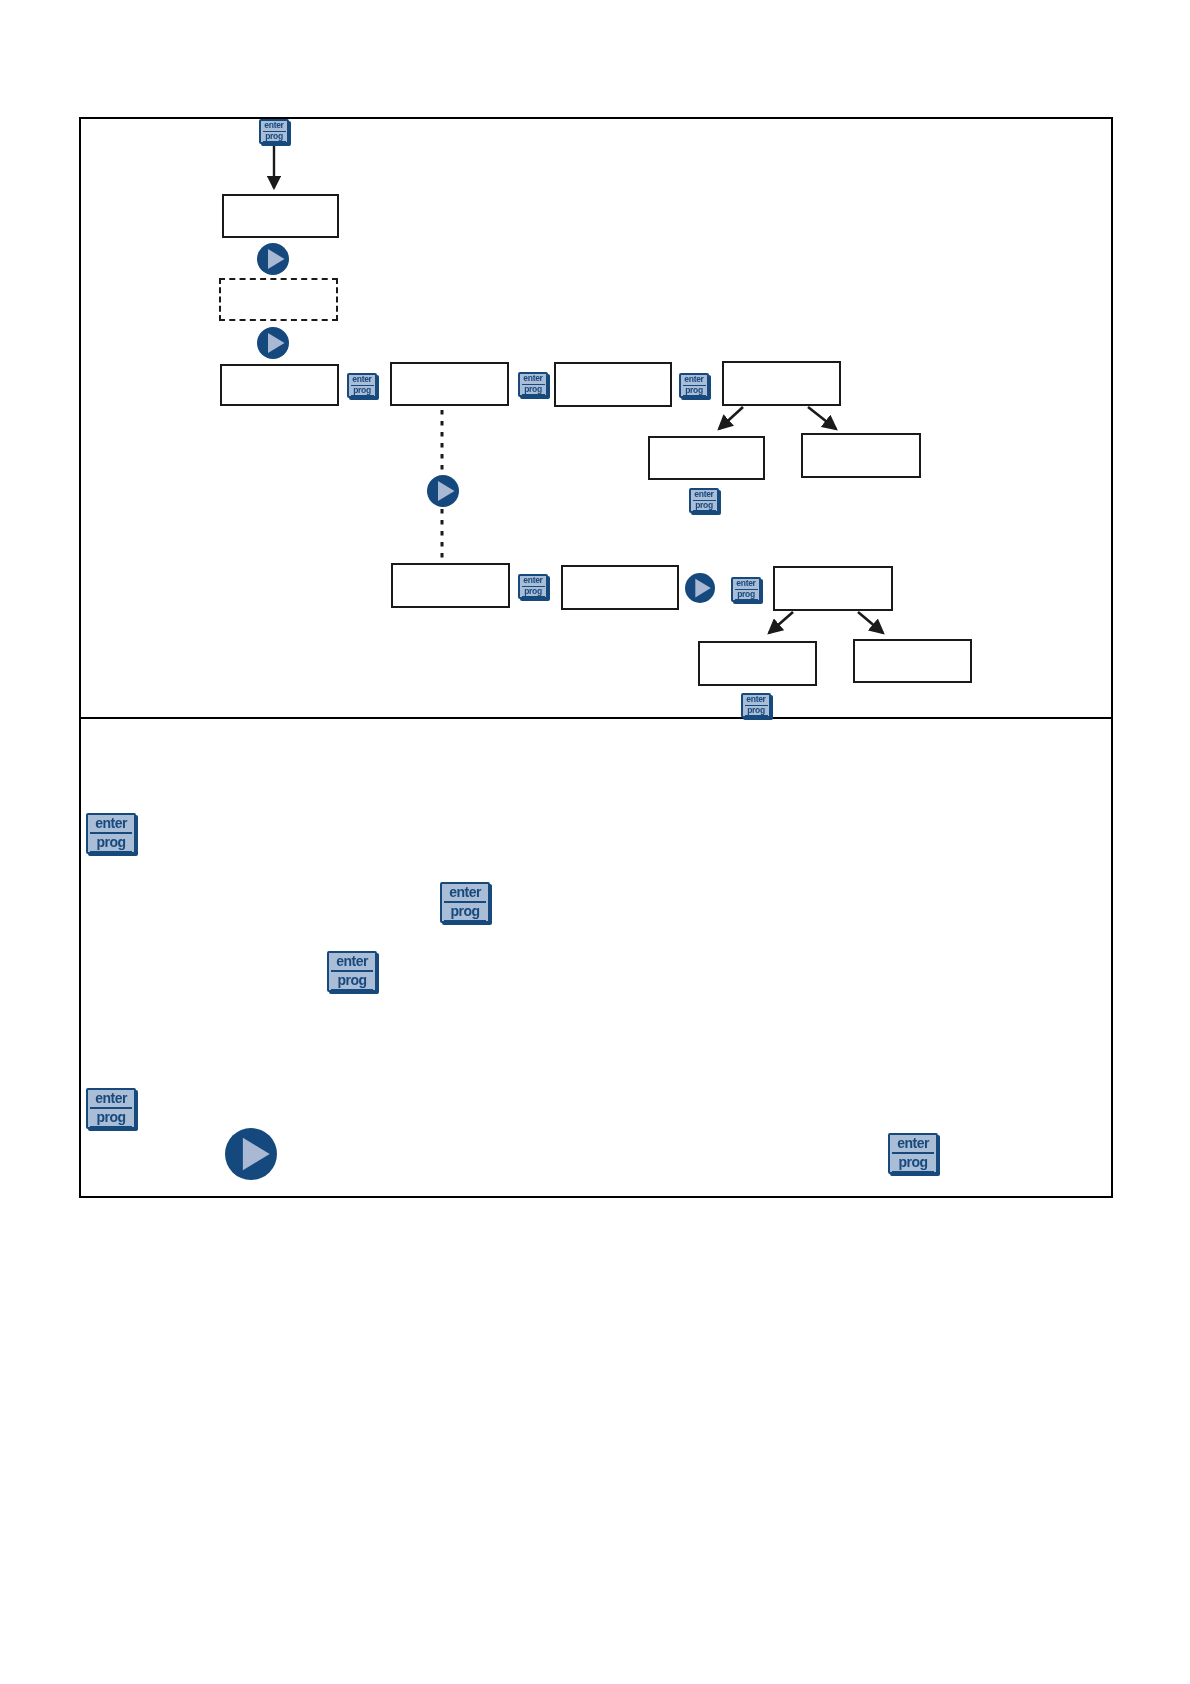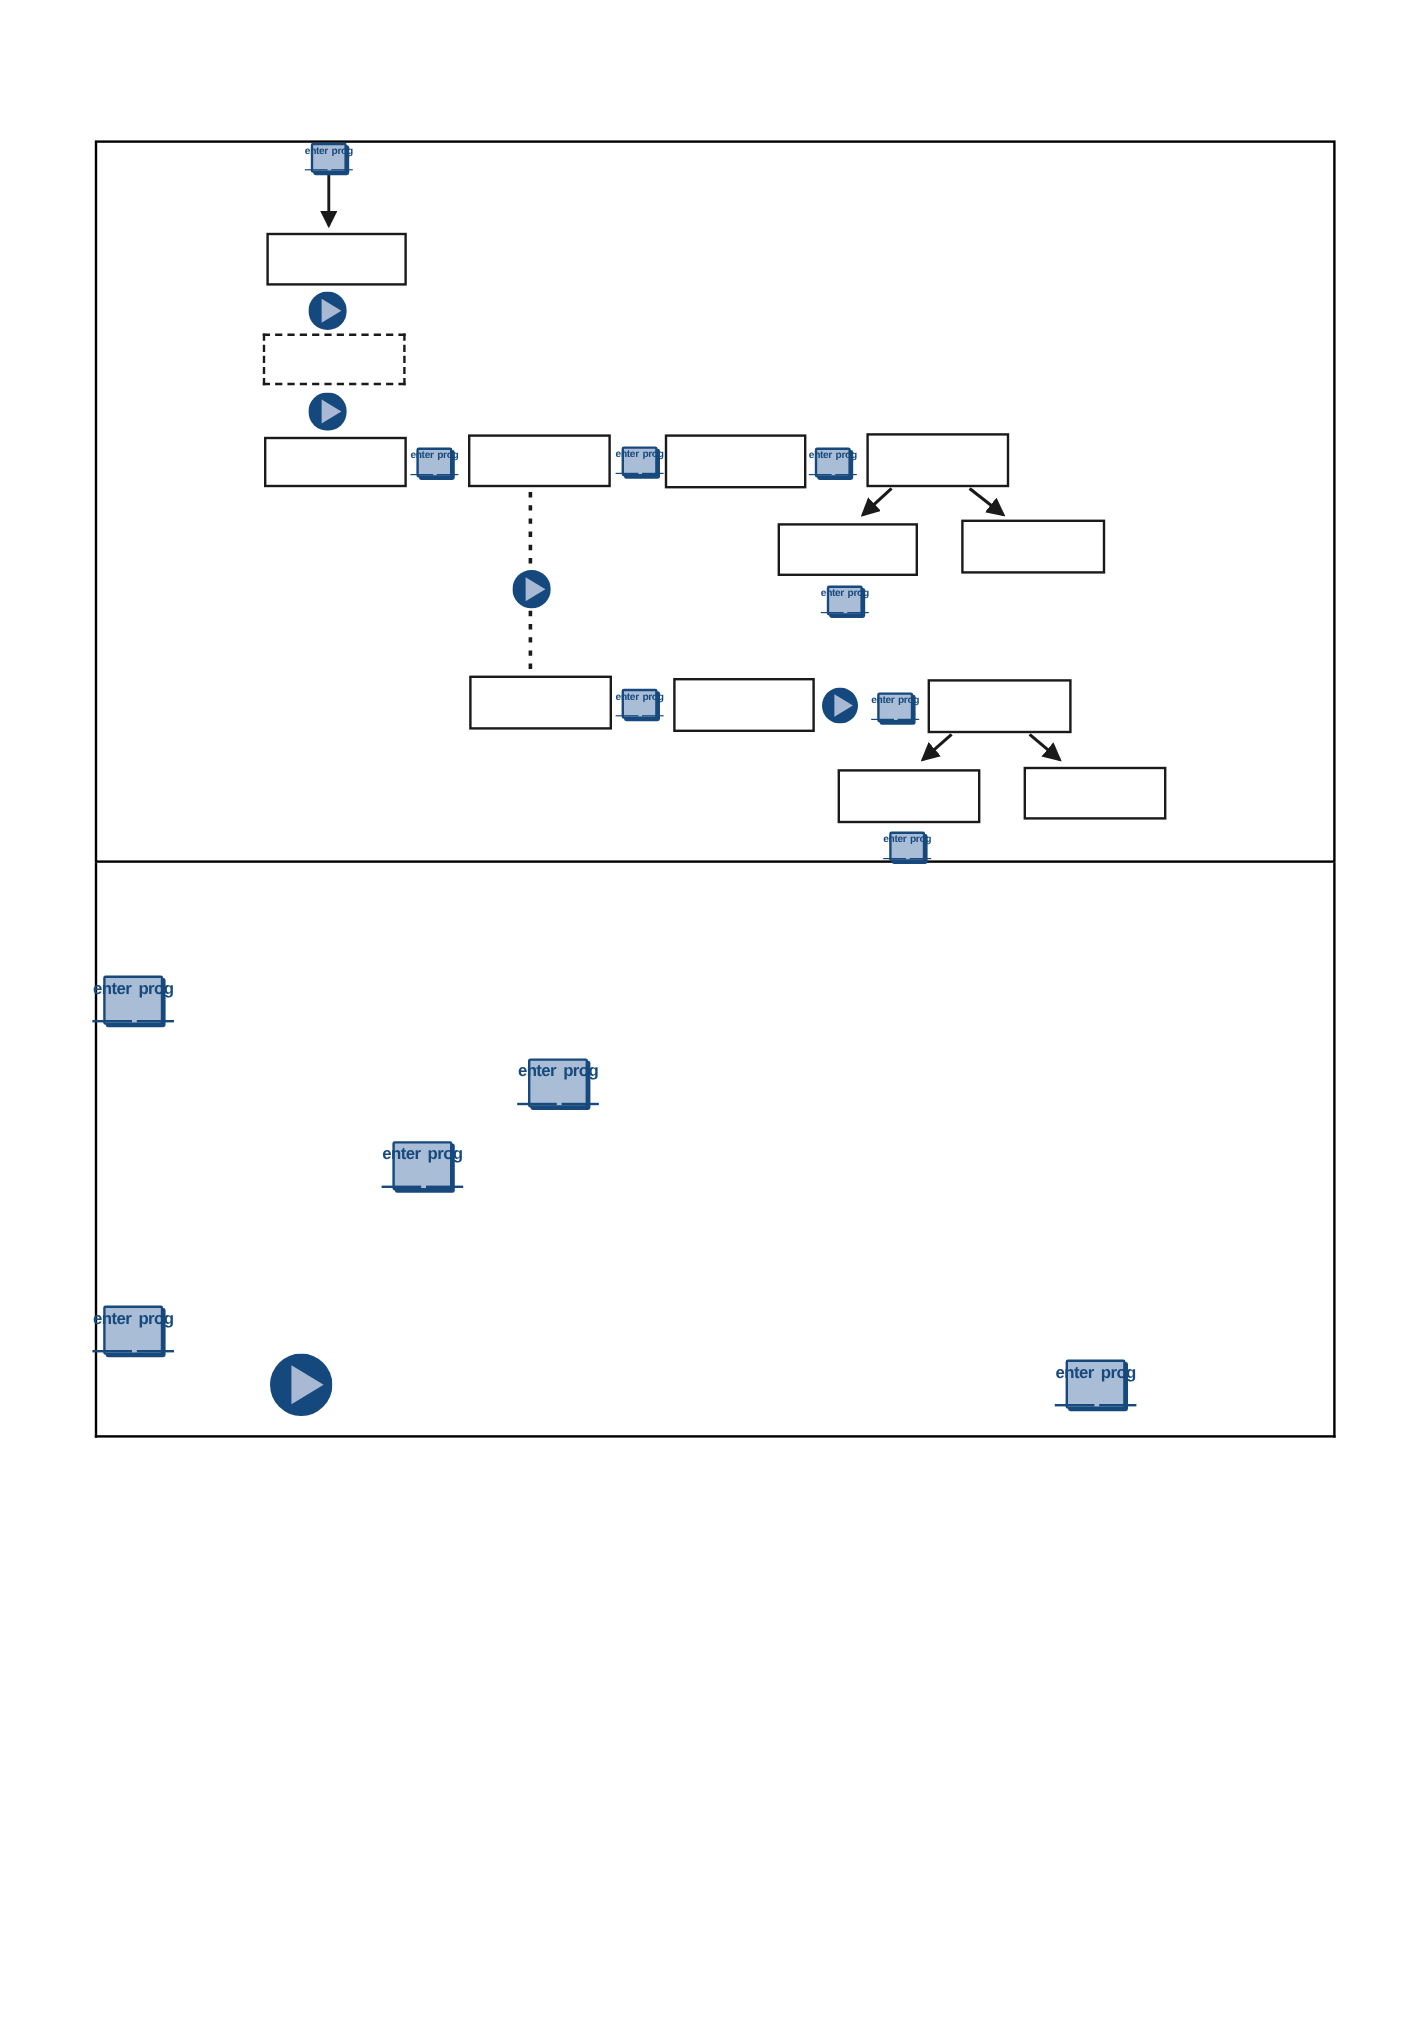--- a/index.html
+++ b/index.html
@@ -7,21 +7,21 @@
     position:relative;width:1190px;height:1684px;background:#ffffff;
     font-family:"Liberation Sans",sans-serif;overflow:hidden;
   }
   .panel{position:absolute;box-sizing:border-box;border:2px solid #000000;background:transparent;}
   .panel-bottom{border-top:none;}
   .rect{position:absolute;box-sizing:border-box;border:2px solid #1a1a1a;background:#ffffff;}
   .rect.dashed{border-style:dashed;}
   .key{
     position:absolute;box-sizing:border-box;background:#aabdd6;border:2px solid #17497d;
     border-radius:2px;box-shadow:2px 2px 0 0 #17497d;
-    display:flex;flex-direction:row;justify-content:center;align-items:stretch;
+    display:flex;flex-direction:column;justify-content:center;align-items:stretch;
     color:#17497d;font-weight:bold;text-align:center;
   }
   .key span{display:block;line-height:1;border-bottom:2px solid #17497d;padding:1px 1px 2px 1px;margin:0 2px;}
   .key-sm{width:30px;height:25px;font-size:8.5px;letter-spacing:-0.3px;}
   .key-sm span{border-bottom-width:1.5px;padding:0 0 1px 0;margin:0 1.5px;}
   .key-lg{width:50px;height:41px;font-size:14px;letter-spacing:-0.5px;}
   .play{position:absolute;}
   .overlay{position:absolute;left:0;top:0;pointer-events:none;}
 </style>
 </head>

